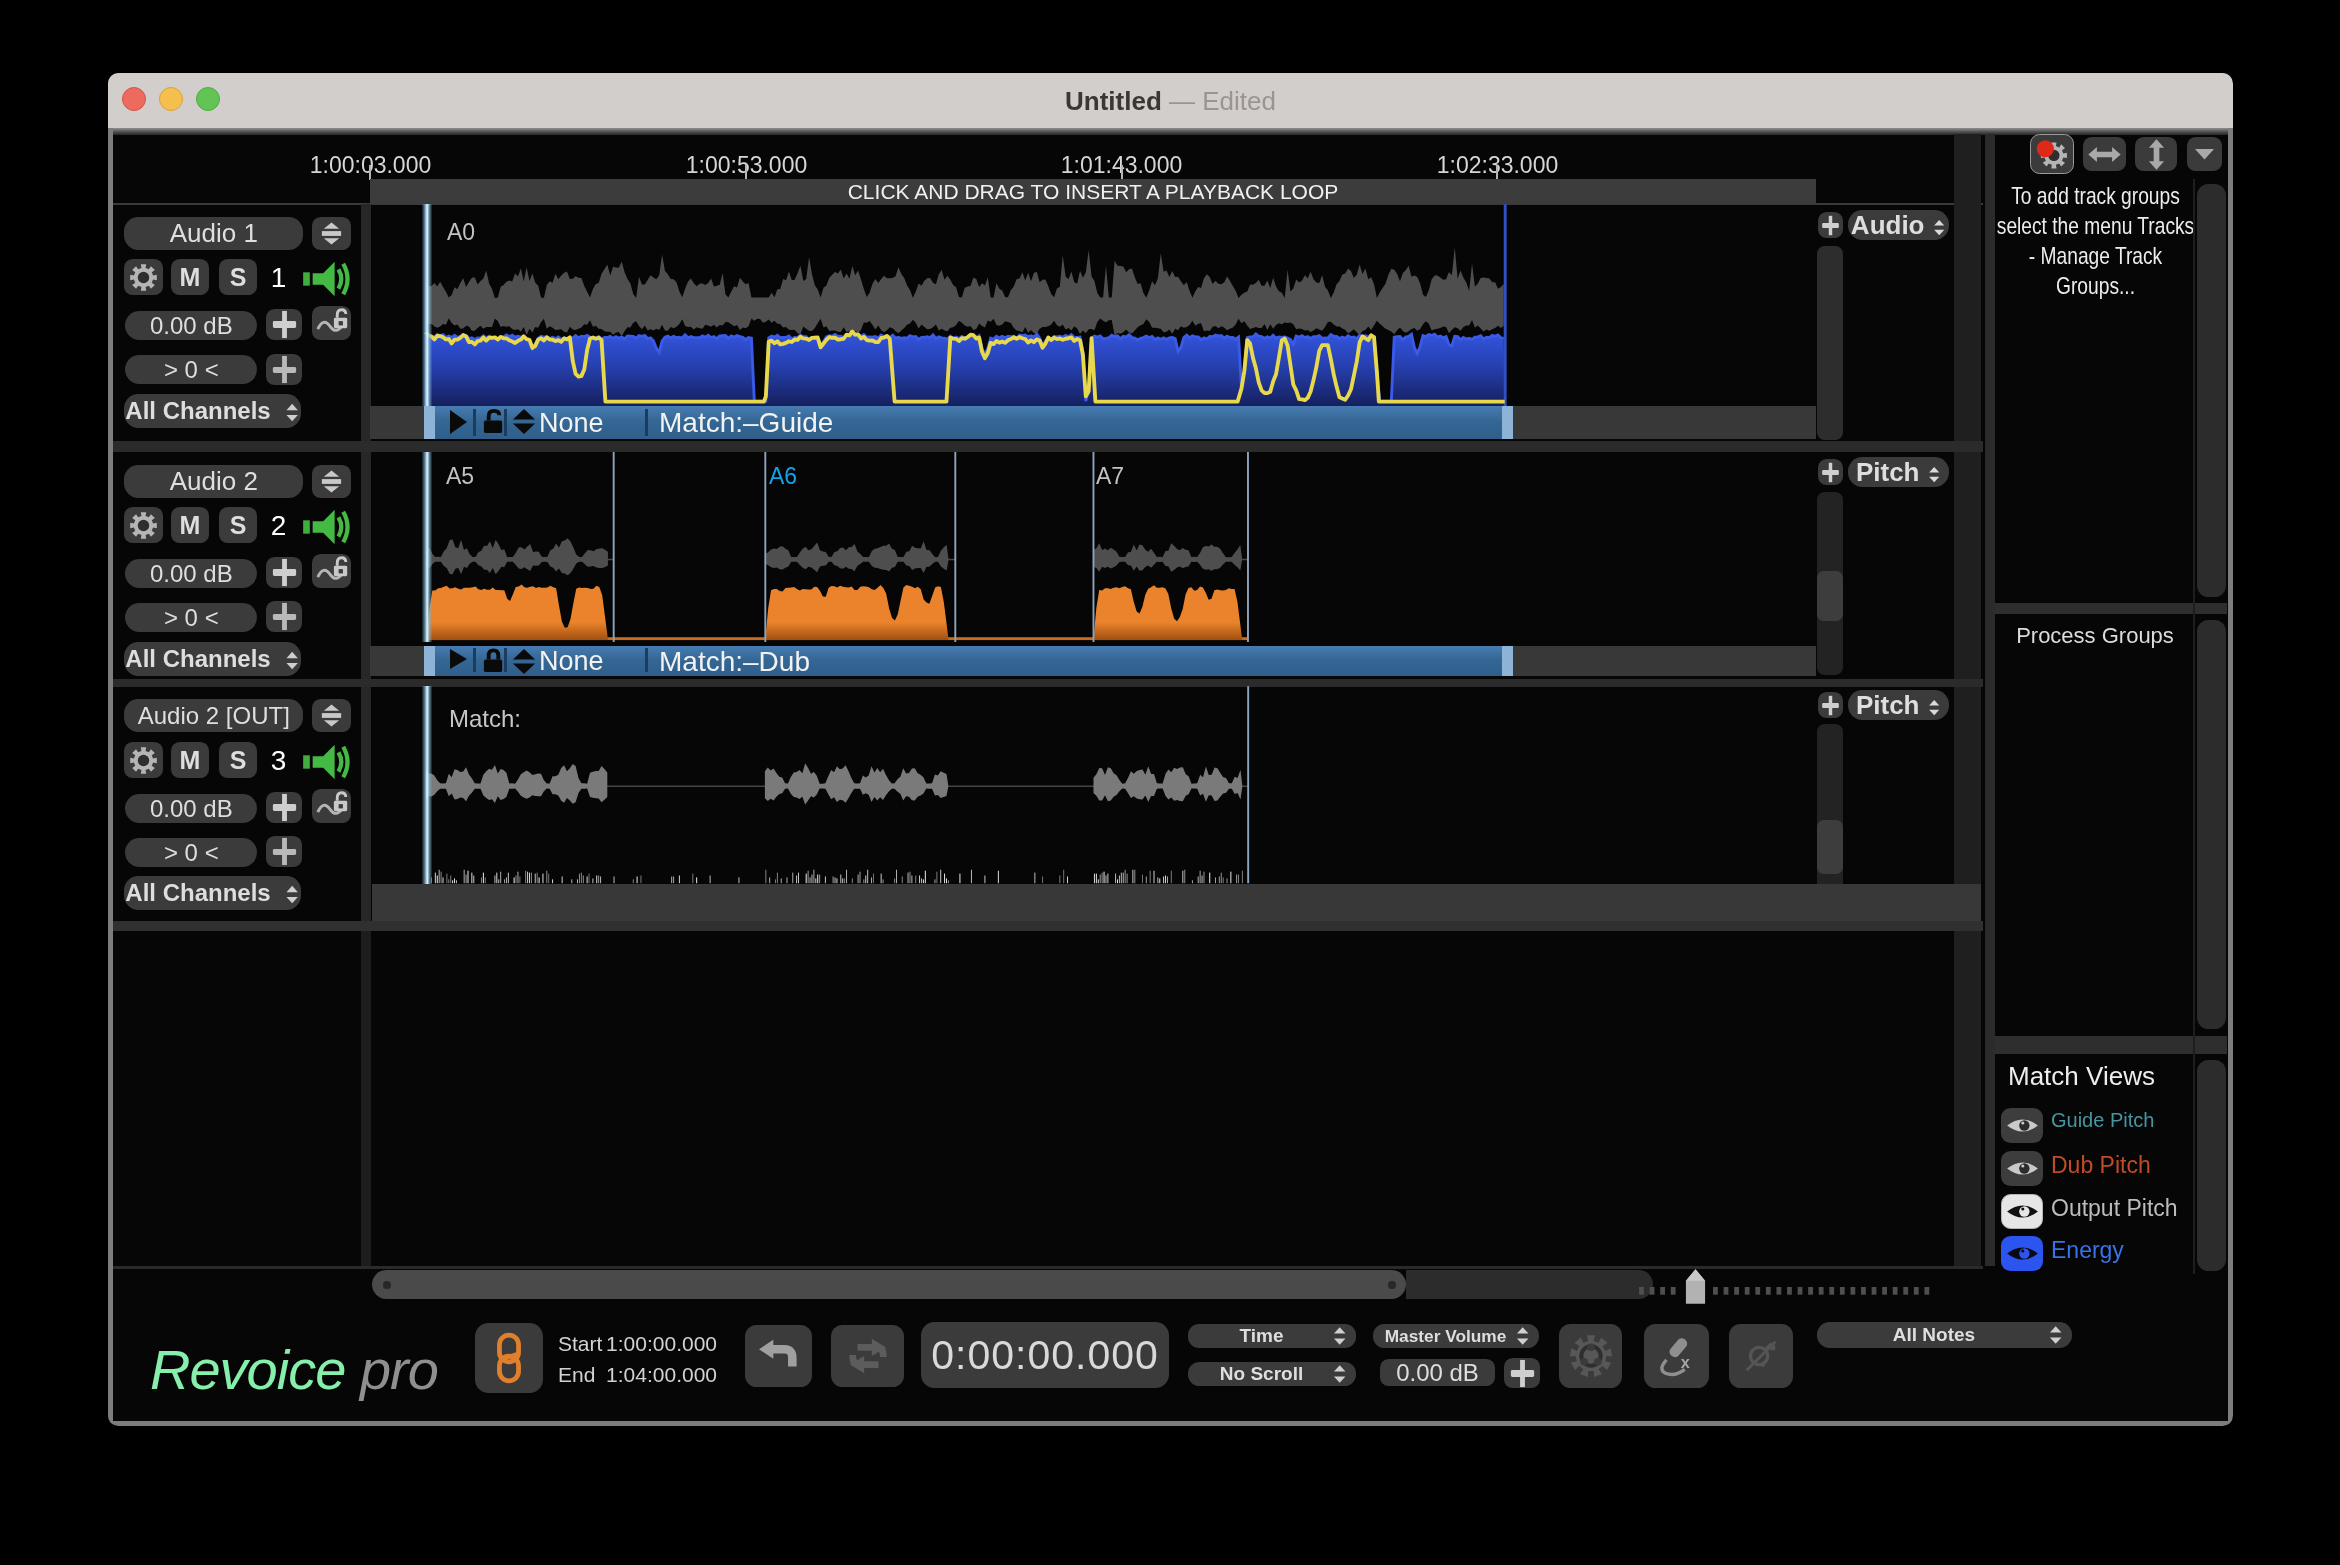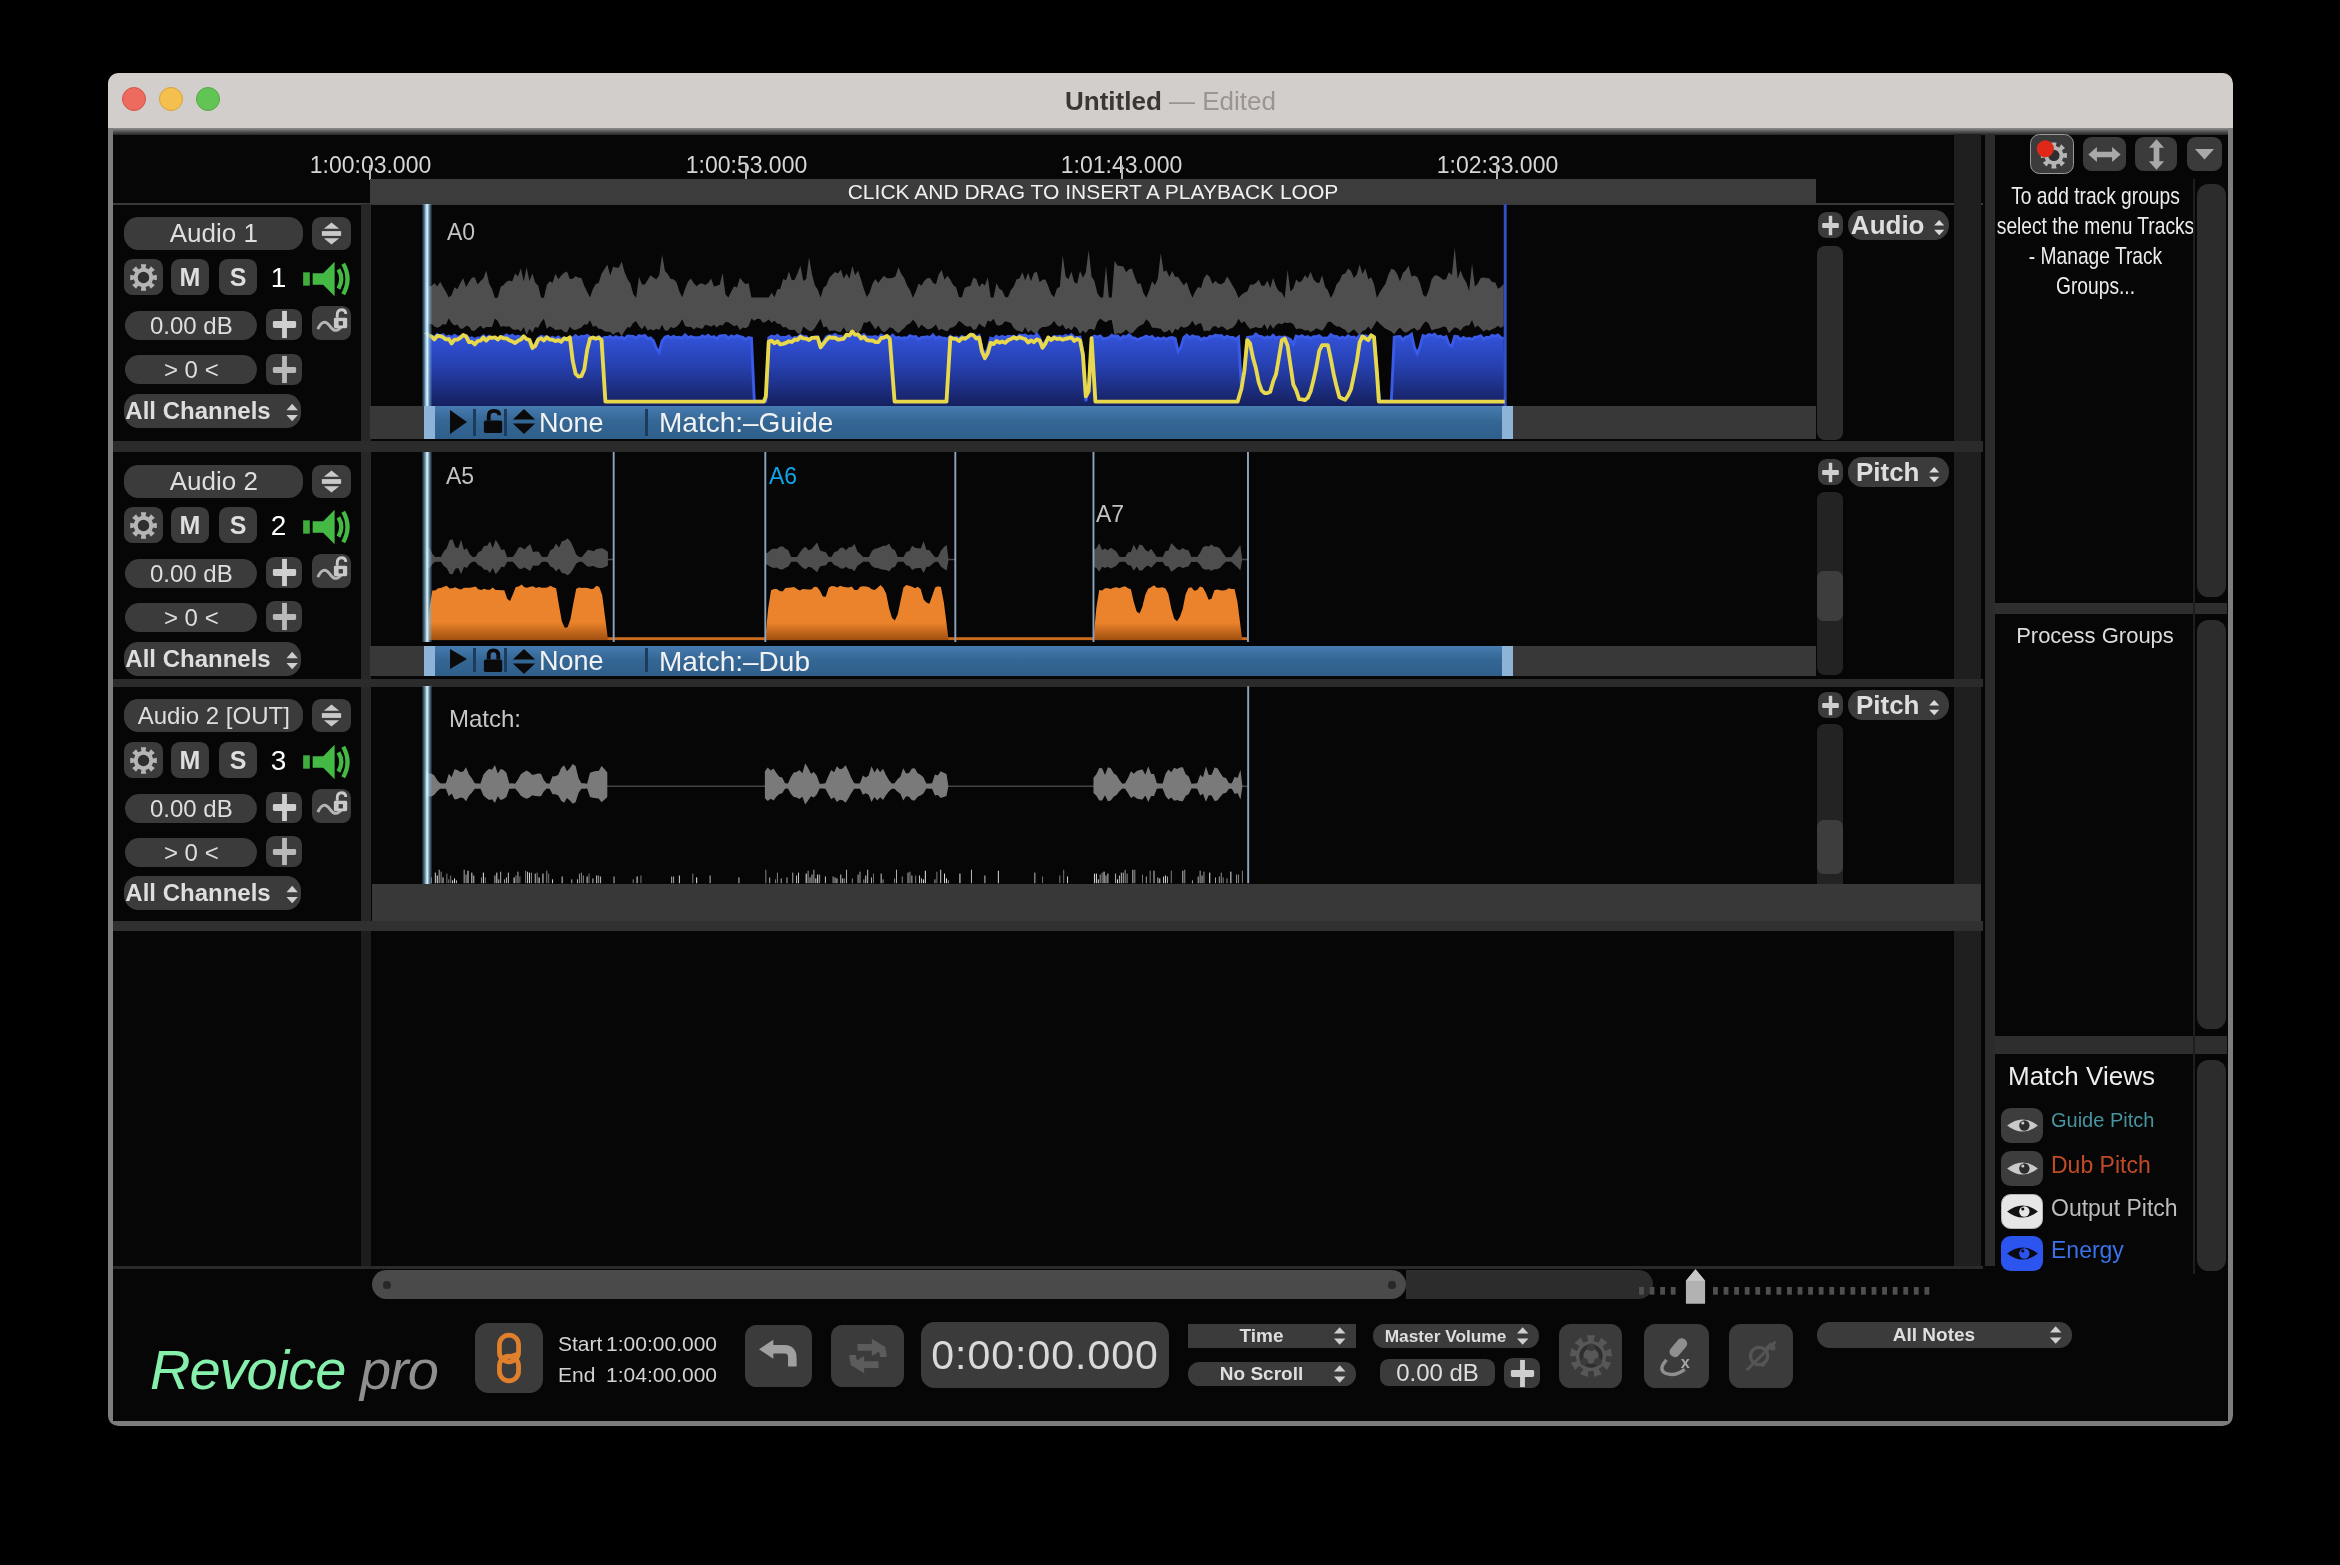--- a/index.html
+++ b/index.html
@@ -213,21 +213,21 @@
 <g stroke="#8ba3bd" stroke-width="2">
 <path d="M253 0V198"></path>
         <path d="M411 0V198"></path>
         <path d="M609 0V198"></path>
         <path d="M753 0V198"></path>
         <path d="M914 0V198"></path>
 </g>
 </svg>
 <div class="glab" style="left:338px;top:390px;font-size:23px;color:#c2c2c2;">A5</div>
 <div class="glab" style="left:661px;top:390px;font-size:23px;color:#0ea5e9;">A6</div>
-<div class="glab" style="left:988px;top:390px;font-size:23px;color:#c2c2c2;margin-top:38px;">A7</div>
+<div class="glab" style="left:988px;top:390px;font-size:23px;color:#c2c2c2;">A7</div>
 <div style="position:absolute;left:314px;top:379px;width:9.6px;height:190px;background:linear-gradient(90deg,rgba(90,150,185,0.12),rgba(127,182,212,0.75) 30%,#e8f7ff 52%,rgba(127,182,212,0.75) 72%,rgba(90,150,185,0.12));"></div>
 <div style="position:absolute;left:262px;top:573px;width:1446px;height:30px;background:#383838;"></div>
     <div style="position:absolute;left:316px;top:573px;width:1088px;height:30px;background:linear-gradient(180deg,#477cb2,#356795 45%,#2f5e8a);"></div>
     <div style="position:absolute;left:316px;top:573px;width:10.6px;height:30px;background:#8db4d6;"></div>
     <div style="position:absolute;left:1394px;top:573px;width:10.6px;height:30px;background:#8db4d6;"></div>
     <div style="position:absolute;left:342px;top:576px;width:0;height:0;border-left:17.3px solid #0a0a0a;border-top:10.6px solid transparent;border-bottom:10.6px solid transparent;"></div>
     <div style="position:absolute;left:365px;top:575px;width:2.9px;height:24px;background:#1c3c5e;"></div>
     <div style="position:absolute;left:373px;top:574px;"><svg width="25" height="28" viewBox="0 0 26 29">
 <rect x="3" y="13" width="19" height="13" rx="2" fill="#0a0a0a"></rect>
 <path d="M8 13 V9 Q8 3.5 13 3.5 Q18 3.5 18 9 V13" stroke="#0a0a0a" stroke-width="4" fill="none"></path>
@@ -628,21 +628,21 @@
 <g stroke="#5c5c5c" stroke-width="7" fill="none">
 <path d="M14 12 L33 12 Q41 12 41 20 L41 22"></path>
 <path d="M36 30 L17 30 Q9 30 9 22 L9 20"></path>
 </g>
 <path d="M29 3 L44 12 L29 21 Z" fill="#5c5c5c"></path>
 <path d="M21 21 L6 30 L21 39 Z" fill="#5c5c5c"></path>
 </svg>
     </div>
 <div style="position:absolute;left:813px;top:1249px;width:248px;height:66px;background:#3b3b3b;border-radius:13.4px;
  color:#d9d9d9;font-size:41px;text-align:center;line-height:67px;letter-spacing:1px;">0:00:00.000</div>
-<div class="pill bold" style="left:1080px;top:1251px;width:168px;height:24px;line-height:24px;font-size:19px;border-radius:1px;padding-right:21px;box-sizing:border-box;">Time<span style="position:absolute;right:8.6px;top:0;"><svg width="15.4" height="24" viewBox="0 0 16 25">
+<div class="pill bold" style="left:1080px;top:1251px;width:168px;height:24px;line-height:24px;font-size:19px;border-radius:11px;padding-right:21px;box-sizing:border-box;">Time<span style="position:absolute;right:8.6px;top:0;"><svg width="15.4" height="24" viewBox="0 0 16 25">
           <path d="M2 10.0 L8 3.3999999999999995 L14 10.0 Z" fill="#cfcfcf"></path>
           <path d="M2 15.0 L8 21.6 L14 15.0 Z" fill="#cfcfcf"></path>
         </svg></span></div>
 <div class="pill bold" style="left:1080px;top:1289px;width:168px;height:24px;line-height:24px;font-size:19px;border-radius:11.5px;padding-right:21px;box-sizing:border-box;">No Scroll<span style="position:absolute;right:8.6px;top:0;"><svg width="15.4" height="24" viewBox="0 0 16 25">
           <path d="M2 10.0 L8 3.3999999999999995 L14 10.0 Z" fill="#cfcfcf"></path>
           <path d="M2 15.0 L8 21.6 L14 15.0 Z" fill="#cfcfcf"></path>
         </svg></span></div>
 <div class="pill bold" style="left:1265px;top:1251px;width:166px;height:24px;line-height:24px;font-size:17.3px;border-radius:11.5px;padding-right:21px;box-sizing:border-box;">Master Volume<span style="position:absolute;right:8.6px;top:0;"><svg width="15.4" height="24" viewBox="0 0 16 25">
           <path d="M2 10.0 L8 3.3999999999999995 L14 10.0 Z" fill="#cfcfcf"></path>
           <path d="M2 15.0 L8 21.6 L14 15.0 Z" fill="#cfcfcf"></path>

